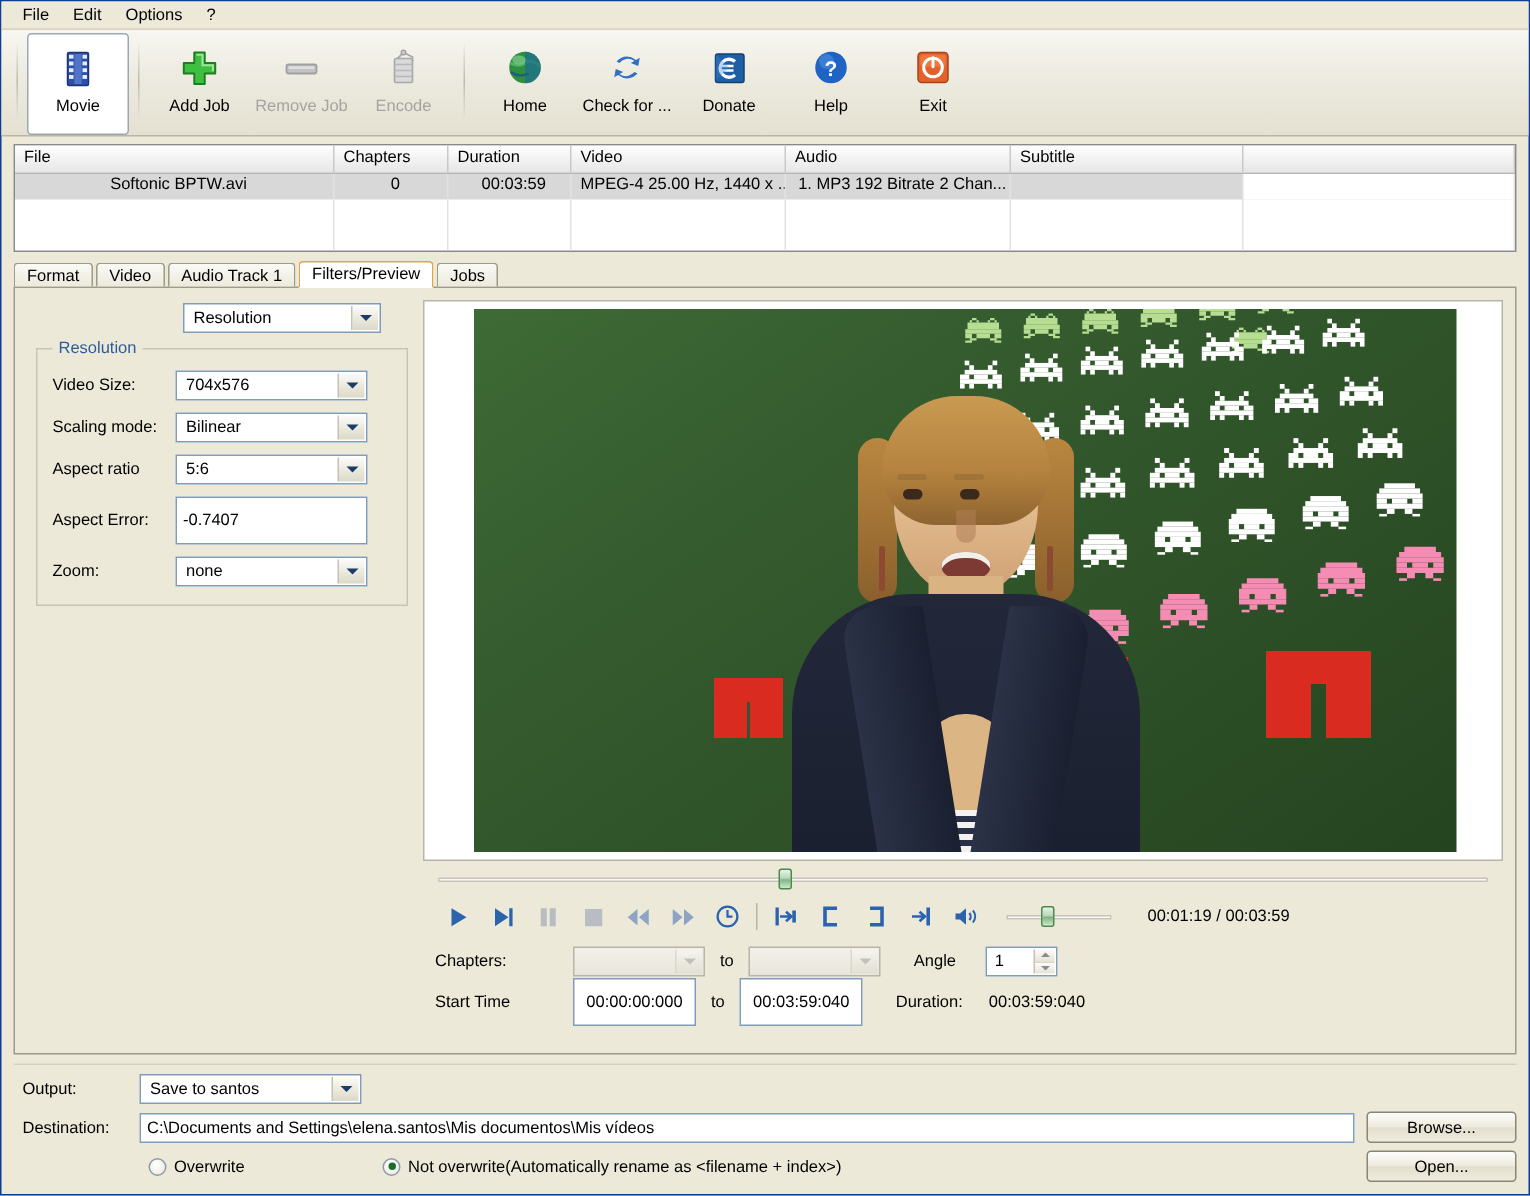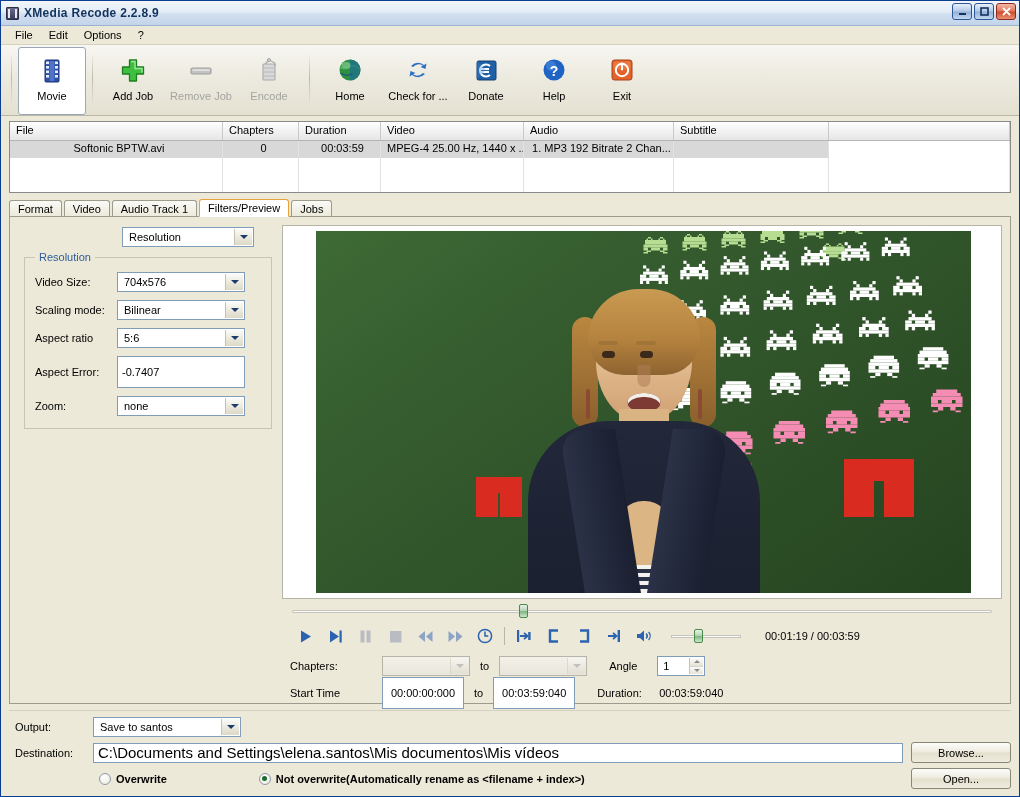--- a/index.html
+++ b/index.html
@@ -314,21 +314,21 @@
   .outwrap{
     margin:6px 8px 8px 8px;flex:0 0 74px;
     border-top:1px solid #d4d1c1;
     padding-top:6px;position:relative;box-sizing:border-box;
   }
   .orow{display:flex;align-items:center;margin-bottom:5px;}
   .orow .olabel{width:84px;flex:0 0 84px;font-size:11px;color:#000;padding-left:6px;box-sizing:border-box;}
   .destinput{
     height:20px;flex:1 1 auto;margin-right:8px;
     border:1px solid #7f9db9;background:#fff;box-sizing:border-box;
-    font-size:15px;padding:2px 4px;color:#000;
+    font-size:11px;padding:2px 4px;color:#000;
     font-family:"Liberation Sans",sans-serif;
   }
   .btn{
     width:100px;height:21px;flex:0 0 100px;
     background:linear-gradient(to bottom,#fcfcfb,#eeebdd 48%,#e2dfcd 52%,#efecdf);
     border:1px solid #8a8675;border-radius:3px;
     font-size:11px;color:#000;display:flex;align-items:center;justify-content:center;
     box-sizing:border-box;cursor:default;
   }
   .radios{display:flex;align-items:center;padding-left:90px;margin-top:2px;}
@@ -339,41 +339,20 @@
     border:1px solid #8d9aa8;box-sizing:border-box;
     display:flex;align-items:center;justify-content:center;
   }
   .rdot.on:after{content:"";width:5px;height:5px;border-radius:50%;background:#1c6b2e;}
 </style>
 </head>
 <body>
 
 <div class="app">
 
-  <div class="titlebar">
-    <div class="title-icon"></div>
-    <div class="title-text">XMedia Recode 2.2.8.9</div>
-    <div class="win-btns">
-      <div class="wb">
-        <svg width="9" height="9" viewBox="0 0 9 9">
-            <rect x="1" y="6" width="7" height="2" fill="#15325e"></rect>
-          </svg>
-      </div>
-      <div class="wb">
-        <svg width="9" height="9" viewBox="0 0 9 9">
-            <rect x="1" y="1" width="7" height="7" fill="none" stroke="#15325e" stroke-width="1.6"></rect>
-          </svg>
-      </div>
-      <div class="wb close">
-        <svg width="9" height="9" viewBox="0 0 9 9">
-            <path d="M1.5 1.5 L7.5 7.5 M7.5 1.5 L1.5 7.5" stroke="#fff" stroke-width="1.9" stroke-linecap="round"></path>
-          </svg>
-      </div>
-    </div>
-  </div>
 
   <div class="menubar">
     <div class="mi">File</div>
     <div class="mi">Edit</div>
     <div class="mi">Options</div>
     <div class="mi">?</div>
   </div>
 
   <div class="toolbar">
 
@@ -913,21 +892,21 @@
       <div style="flex:1"></div>
     </div>
 
     <div class="orow">
       <div class="olabel">Destination:</div>
       <input class="destinput" type="text" value="C:\Documents and Settings\elena.santos\Mis documentos\Mis vídeos" style="">
       <div class="btn">Browse...</div>
     </div>
 
     <div class="orow" style="margin-bottom:0;">
-      <div class="radios" style="flex:1 1 auto;padding-left:90px;margin-top:0;font-weight:bold;">
+      <div class="radios" style="flex:1 1 auto;padding-left:90px;margin-top:0;">
         <div class="radio">
           <span class="rdot"></span>
           <span>Overwrite</span>
         </div>
         <div class="radio" style="margin-right:0">
           <span class="rdot on"></span>
           <span>Not overwrite(Automatically rename as &lt;filename + index&gt;)</span>
         </div>
       </div>
       <div class="btn">Open...</div>

